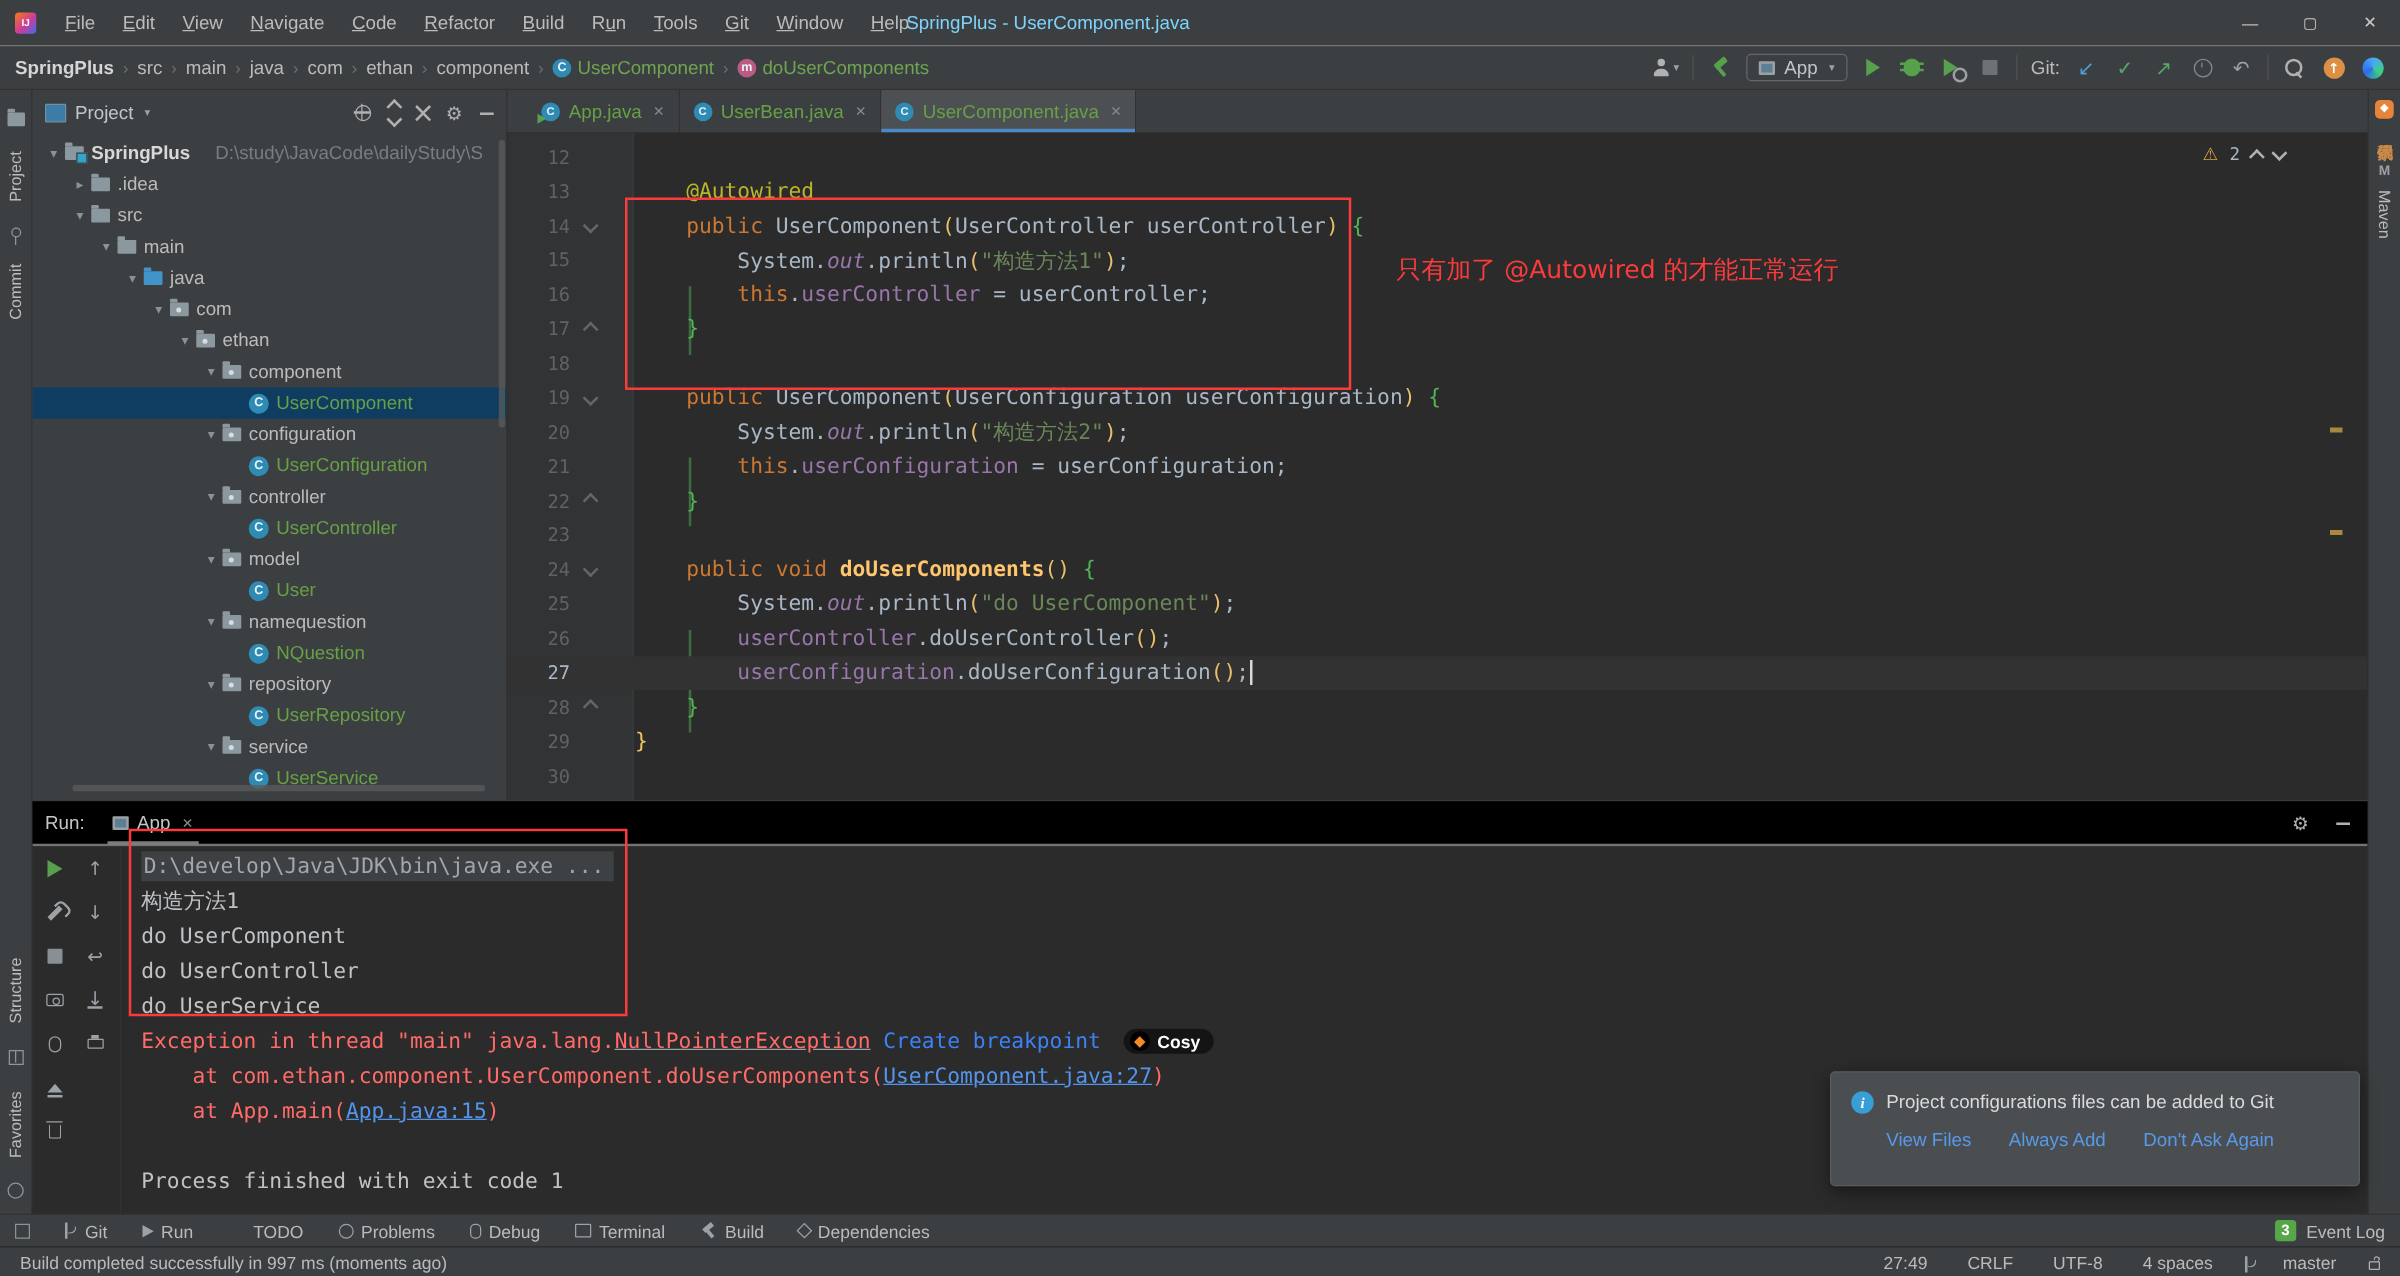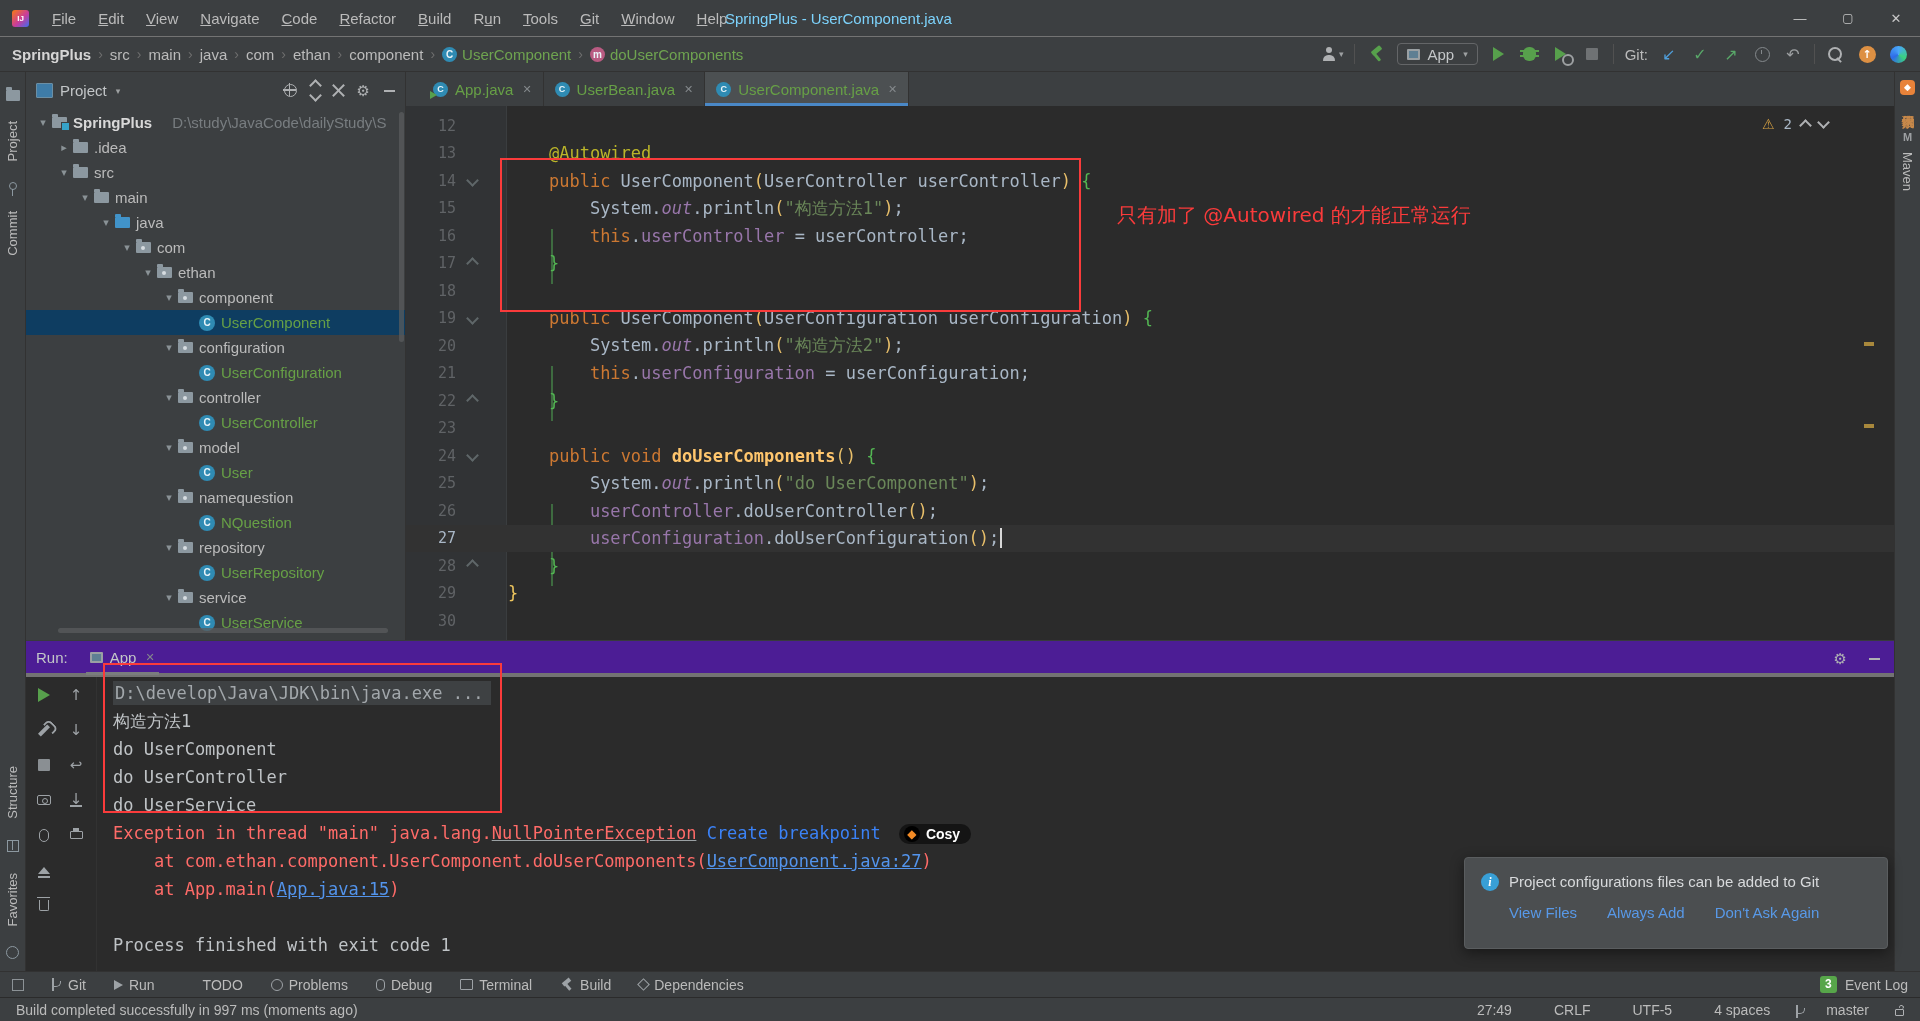--- a/index.html
+++ b/index.html
@@ -148,21 +148,21 @@
   .guide{position:absolute;width:2px;background:#3E6B40}
   #redbox1{position:absolute;left:94px;top:52px;width:577px;height:150px;border:2px solid #FA3B3B}
   #annotation{position:absolute;left:711px;top:96px;color:#FA3B3B;font-size:20px;
               font-family:"DejaVu Sans","Liberation Sans",sans-serif;white-space:nowrap}
   #inspwidget{position:absolute;right:66px;top:10px;display:flex;align-items:center;gap:9px}
   .warnico{color:#D9A343;font-size:14px;font-family:"DejaVu Sans",sans-serif}
   .warncnt{color:#A9B7C6;font-size:14px}
   .smark{position:absolute;width:10px;height:4px;background:#A8883C;right:20px}
   
   #runpanel{position:absolute;left:26px;top:640px;width:1868px;height:331px;background:#2B2B2B;border-top:1px solid #383B3D}
-  #rheader{position:absolute;left:0;top:0;right:0;height:36px;background:#4c1d95;border-bottom:4px solid #737373;
+  #rheader{position:absolute;left:0;top:0;right:0;height:36px;background:#000000;border-bottom:2px solid #737373;
            display:flex;align-items:center;padding-left:10px;gap:14px;box-sizing:border-box}
   #rheader .run-label{font-size:15px;color:#C3C6C8}
   #rtab{display:flex;align-items:center;gap:7px;height:36px;padding:0 8px;position:relative}
   #rtab::after{content:"";position:absolute;left:4px;right:4px;bottom:0;height:3px;background:#7A7D7E}
   #rtab .rtab-label{font-size:15px;color:#C3C6C8}
   #rh-icons{position:absolute;right:14px;top:0;height:36px;display:flex;align-items:center;gap:22px}
   #runtools1{position:absolute;left:4px;top:44px;width:28px;display:flex;flex-direction:column;gap:15px;align-items:center}
   #runtools2{position:absolute;left:36px;top:44px;width:28px;display:flex;flex-direction:column;gap:15px;align-items:center}
   #rundiv{position:absolute;left:70px;top:36px;bottom:0;width:1px;background:#323232}
   .ri{width:20px;height:20px;display:flex;align-items:center;justify-content:center;color:#9DA2A6;
@@ -751,24 +751,24 @@
       </div>
     <div id="eventlog">
       <span class="evbadge">3</span>
       <span>Event Log</span>
     </div>
   </footer>
 
   <footer id="statusbar">
     <span id="sbmsg">Build completed successfully in 997 ms (moments ago)</span>
     <div id="sbright">
-      <span id="sbitems" style="display:flex;gap:42px">
+      <span id="sbitems" style="display:flex;gap:32px">
           <span class="sbitem">27:49</span>
           <span class="sbitem">CRLF</span>
-          <span class="sbitem">UTF-5</span>
+          <span class="sbitem">UTF-8</span>
           <span class="sbitem">4 spaces</span>
         </span>
       <span class="sbbranch">
         <span class="bic bi-branch"></span>
         <span>master</span>
       </span>
       <span class="i-lock"></span>
     </div>
   </footer>
 

